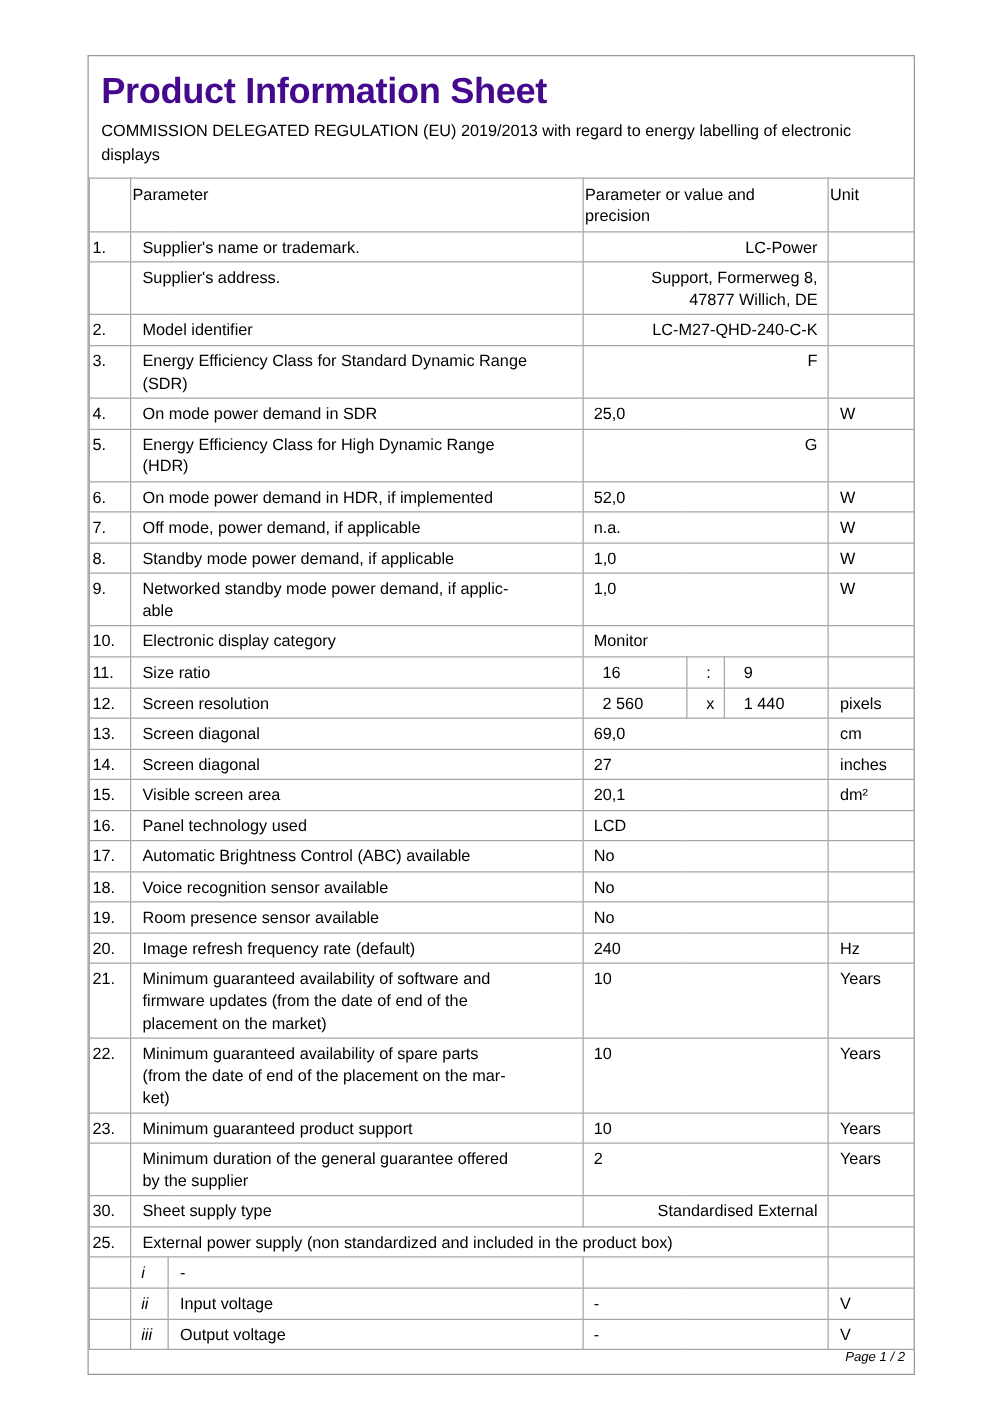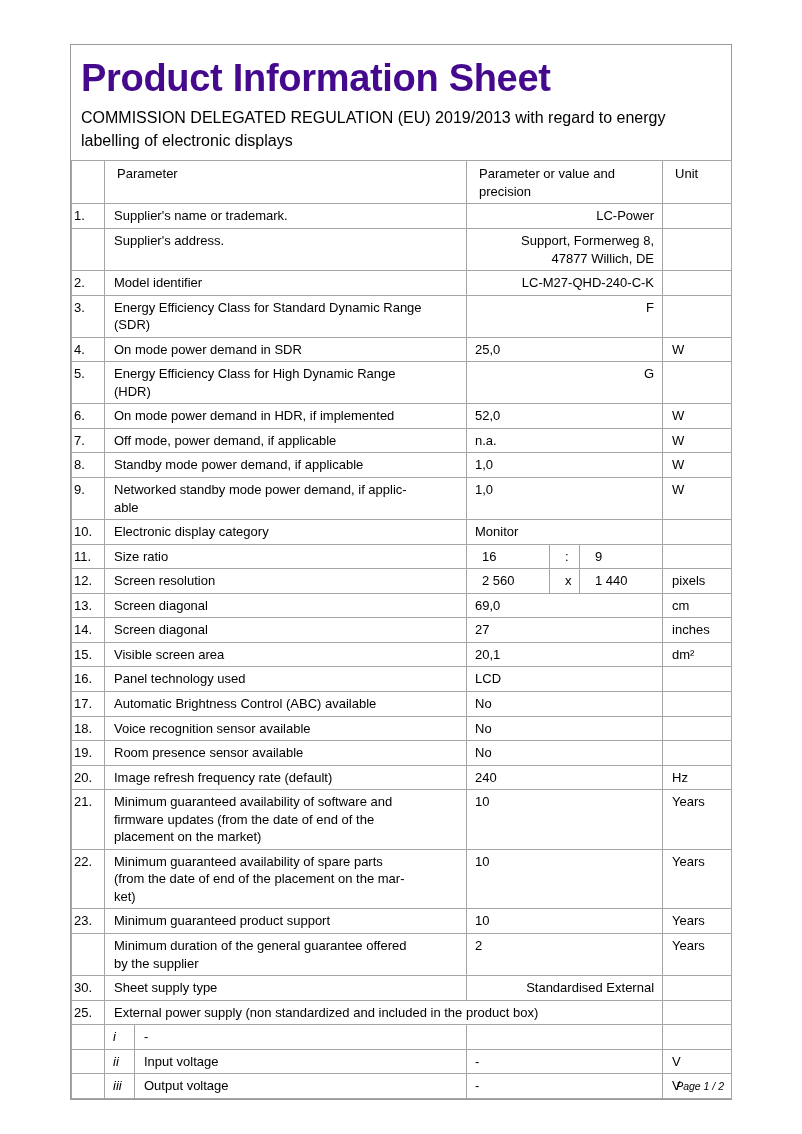--- a/index.html
+++ b/index.html
@@ -20,48 +20,48 @@
     top: 44px;
     width: 660px;
     height: 1054px;
     border: 1px solid #9a9a9a;
     background: #ffffff;
     box-sizing: content-box;
   }
   .doc-title {
     margin: 0;
     padding: 12px 10px 2px 10px;
-    font-size: 38px;
+    font-size: 29px;
     font-weight: bold;
     color: #45098e;
     letter-spacing: -0.3px;
   }
   .doc-subtitle {
     margin: 4px 10px 8px 10px;
-    font-size: 16px;
+    font-size: 13px;
     line-height: 1.45;
     max-width: 600px;
   }
   table.pis {
     width: 100%;
     border-collapse: collapse;
     table-layout: fixed;
     font-size: 13px;
     line-height: 1.35;
   }
   table.pis th, table.pis td {
     border: 1px solid #a6a6a6;
     vertical-align: top;
     font-weight: normal;
     text-align: left;
     overflow: hidden;
   }
   th.hcell {
     font-weight: bold;
-    padding: 4px 6px 3px 12px;
+    padding: 4px 6px 3px 1px;
     margin-top: 24px;
   }
   td.num {
     text-align: right;
     padding: 3px 8px 3px 2px;
   }
   td.sub {
     font-style: italic;
     padding: 3px 4px 3px 8px;
   }

